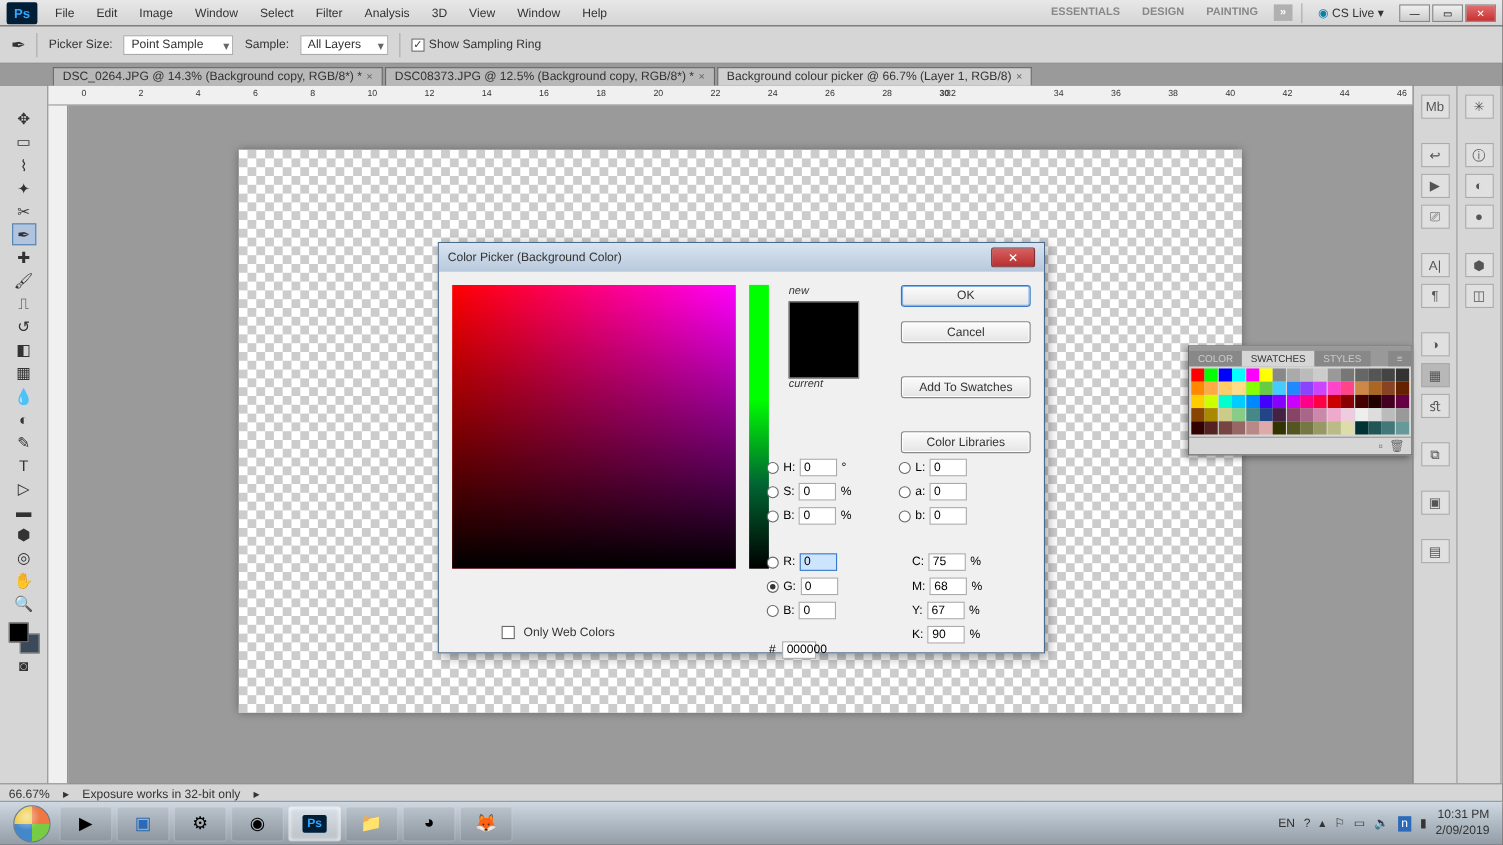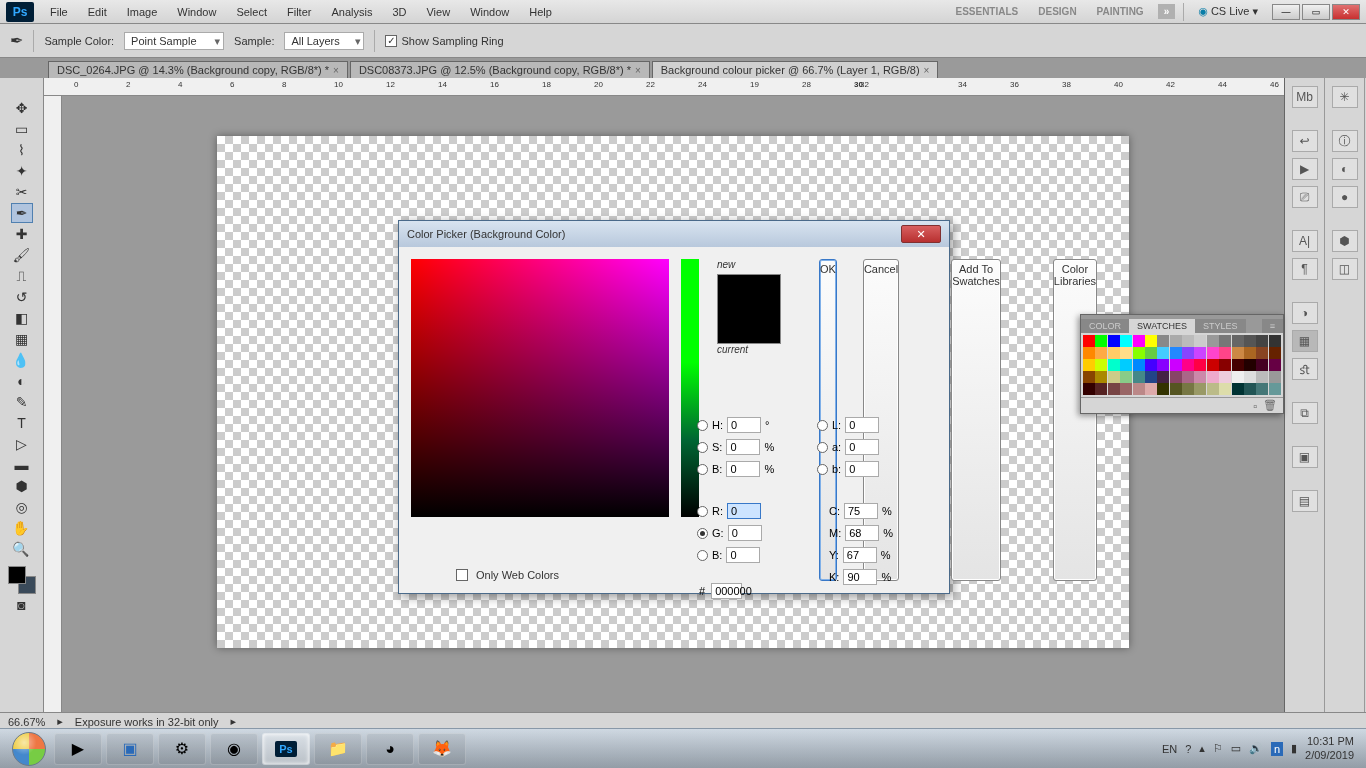--- a/index.html
+++ b/index.html
@@ -45,21 +45,21 @@
 .dialog-title{height:26px;background:linear-gradient(#d8e4f0,#b8c8dc);display:flex;align-items:center;padding:0 8px;color:#333;justify-content:space-between;}
 .dialog-close{width:40px;height:18px;background:linear-gradient(#d86060,#b83030);color:#fff;display:flex;align-items:center;justify-content:center;border:1px solid #803030;border-radius:2px;font-size:11px;}
 .dialog-body{padding:12px;display:flex;gap:8px;}
 .cf{width:258px;height:258px;position:relative;overflow:hidden;}
 .cf-sat{position:absolute;inset:0;background:linear-gradient(to right,#f00,#f0f);}
 .cf-black{position:absolute;inset:0;background:linear-gradient(to top,#000,transparent);}
 .hue-strip{width:18px;height:258px;background:linear-gradient(to bottom,#0f0 0%,#0f0 40%,#063 70%,#000 100%);margin-left:4px;}
 .preview-col{margin-left:10px;display:flex;flex-direction:column;font-style:italic;}
 .preview-box{width:64px;height:70px;background:#000;border:1px solid #888;margin-top:4px;}
 .lbl-small{font-size:10px;color:#333;}
-.button-col{display:flex;flex-direction:row;gap:26px;margin-left:auto;width:118px;}
+.button-col{display:flex;flex-direction:column;gap:13px;margin-left:auto;width:118px;}
 .ps-btn{border:1px solid #888;background:linear-gradient(#fcfcfc,#e4e4e4);padding:3px 0;text-align:center;border-radius:3px;color:#333;box-shadow:0 0 0 1px #fff inset;}
 .ps-btn.primary{border:1px solid #3878c8;box-shadow:0 0 0 1px #80b0e8 inset;}
 .hsb-block{position:absolute;left:298px;top:170px;display:flex;flex-direction:column;gap:6px;}
 .lab-block{position:absolute;left:418px;top:170px;display:flex;flex-direction:column;gap:6px;}
 .rgb-block{position:absolute;left:298px;top:256px;display:flex;flex-direction:column;gap:6px;}
 .cmyk-block{position:absolute;left:430px;top:256px;display:flex;flex-direction:column;gap:6px;}
 .field-row{display:flex;align-items:center;gap:4px;}
 .radio{width:11px;height:11px;border:1px solid #666;border-radius:50%;background:#fff;display:inline-flex;align-items:center;justify-content:center;}
 .radio.on::before{content:"";width:5px;height:5px;background:#333;border-radius:50%;}
 .num-input{width:34px;border:1px solid #aaa;background:#fff;padding:1px 3px;text-align:left;}
@@ -111,21 +111,21 @@
       <div class="win-btn">—</div>
       <div class="win-btn">▭</div>
       <div class="win-btn win-close">✕</div>
     </div>
   </div>
 </div>
 
 <div class="optionbar">
   <div style="font-size:16px;">✒</div>
   <span style="border-left:1px solid #aaa;height:22px;"></span>
-  <span>Sample Color:</span>
+  <span>Picker Size:</span>
   <div class="dropdown" style="width:100px;">Point Sample</div>
   <span>Sample:</span>
   <div class="dropdown" style="width:80px;">All Layers</div>
   <span style="border-left:1px solid #aaa;height:22px;"></span>
   <label style="display:flex;align-items:center;">
       <span class="checkbox checked"></span>
       <span>Show Sampling Ring</span>
     </label>
 </div>
 
@@ -183,21 +183,21 @@
         <span style="left: 186px;">6</span>
         <span style="left: 238px;">8</span>
         <span style="left: 290px;">10</span>
         <span style="left: 342px;">12</span>
         <span style="left: 394px;">14</span>
         <span style="left: 446px;">16</span>
         <span style="left: 498px;">18</span>
         <span style="left: 550px;">20</span>
         <span style="left: 602px;">22</span>
         <span style="left: 654px;">24</span>
-        <span style="left: 706px;">19</span>
+        <span style="left: 706px;">26</span>
         <span style="left: 758px;">28</span>
         <span style="left: 810px; font-weight: bold;">30</span>
         <span style="left: 816px;">32</span>
         <span style="left: 914px;">34</span>
         <span style="left: 966px;">36</span>
         <span style="left: 1018px;">38</span>
         <span style="left: 1070px;">40</span>
         <span style="left: 1122px;">42</span>
         <span style="left: 1174px;">44</span>
         <span style="left: 1226px;">46</span>

